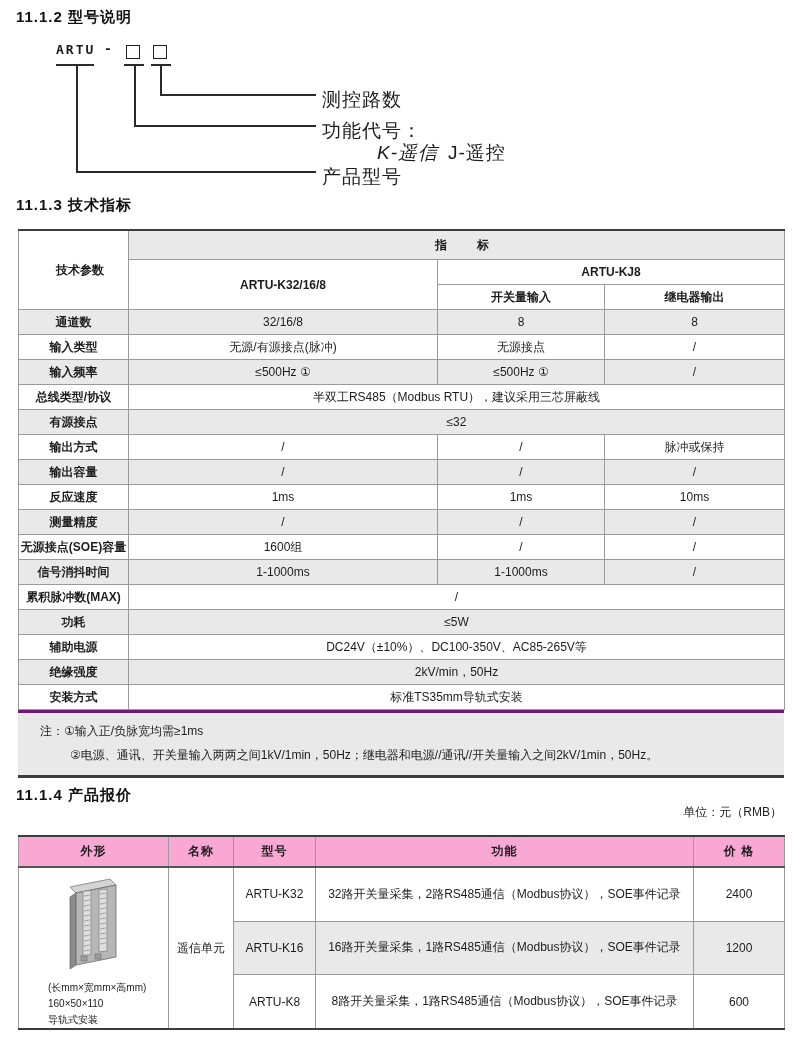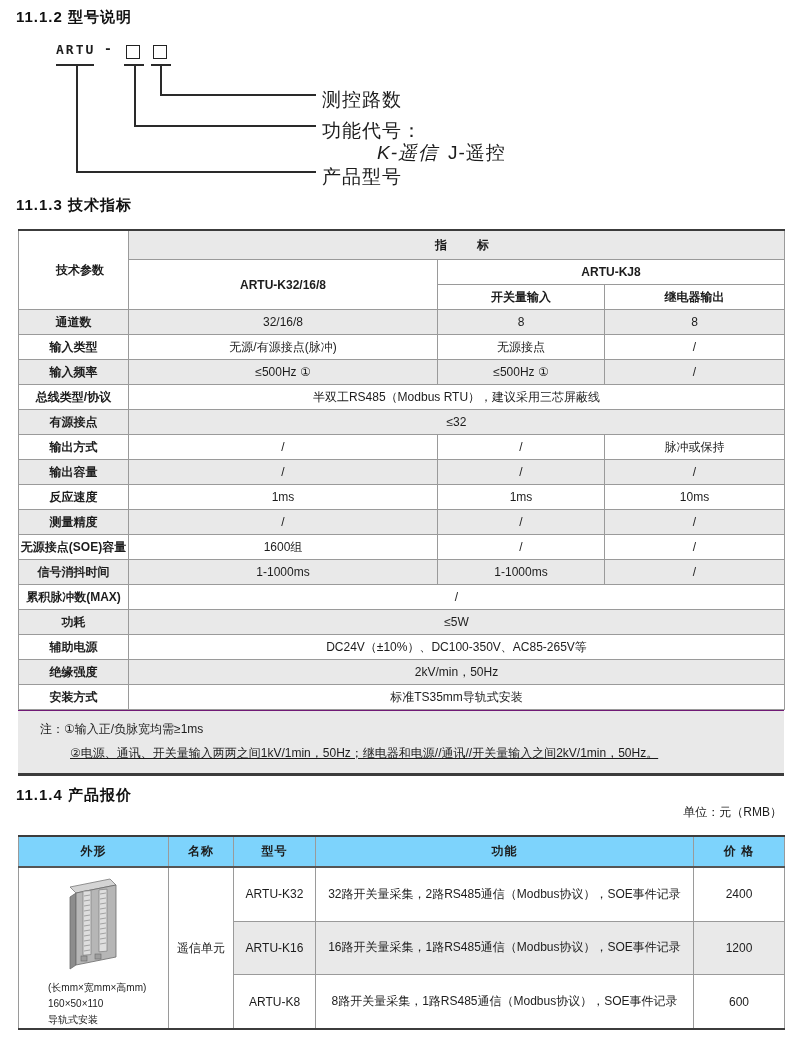--- a/index.html
+++ b/index.html
@@ -36,29 +36,29 @@
   .spec-wrap{margin-top:14px;}
   .spec-table{border-top:2.5px solid #3c3c3c;}
   .spec-table thead tr:first-child th{height:28px;padding-left:16px;}
   .spec-table thead th{height:24px;background:#fff;}
   .spec-table th.ind{background:#e9e9e9;letter-spacing:2px;}
   .spec-table td{height:24px;}
   .spec-table td.lbl{font-weight:bold;padding:0 1px;}
   #spec-body tr:nth-child(odd){background:#e9e9e9;}
   .notes{
     width:744px;margin-left:18px;background:#e9e9e9;border-bottom:3px solid #3c3c3c;
-    border-top:1px solid #701a75;font-size:12px;line-height:24px;padding:6px 0 8px 22px;
+    border-top:3px solid #701a75;font-size:12px;line-height:24px;padding:6px 0 8px 22px;
   }
-  .notes .note2{padding-left:30px;text-decoration:underline;}
+  .notes .note2{padding-left:30px;}
 
   
   .unit-label{position:absolute;right:18px;top:18px;font-size:12px;}
   .price-wrap{margin-top:30px;}
   .price-table{border-top:2.5px solid #3c3c3c;border-bottom:2.5px solid #3c3c3c;}
-  .price-table thead th{height:29px;background:#7dd3fc;border-bottom:2px solid #555;letter-spacing:1px;}
+  .price-table thead th{height:29px;background:#f9a8d4;border-bottom:2px solid #555;letter-spacing:1px;}
   .price-table td{height:50px;}
   .price-table tr.alt td{background:#e9e9e9;}
   .appearance-cell{vertical-align:top !important;padding-top:8px !important;}
   .dims{display:block;text-align:left;padding-left:26px;font-size:10px;line-height:16px;white-space:nowrap;}
   .dev-svg{display:block;margin:2px auto 6px auto;}
 </style>
 </head>
 <body>
 
 <div id="sec-model">

